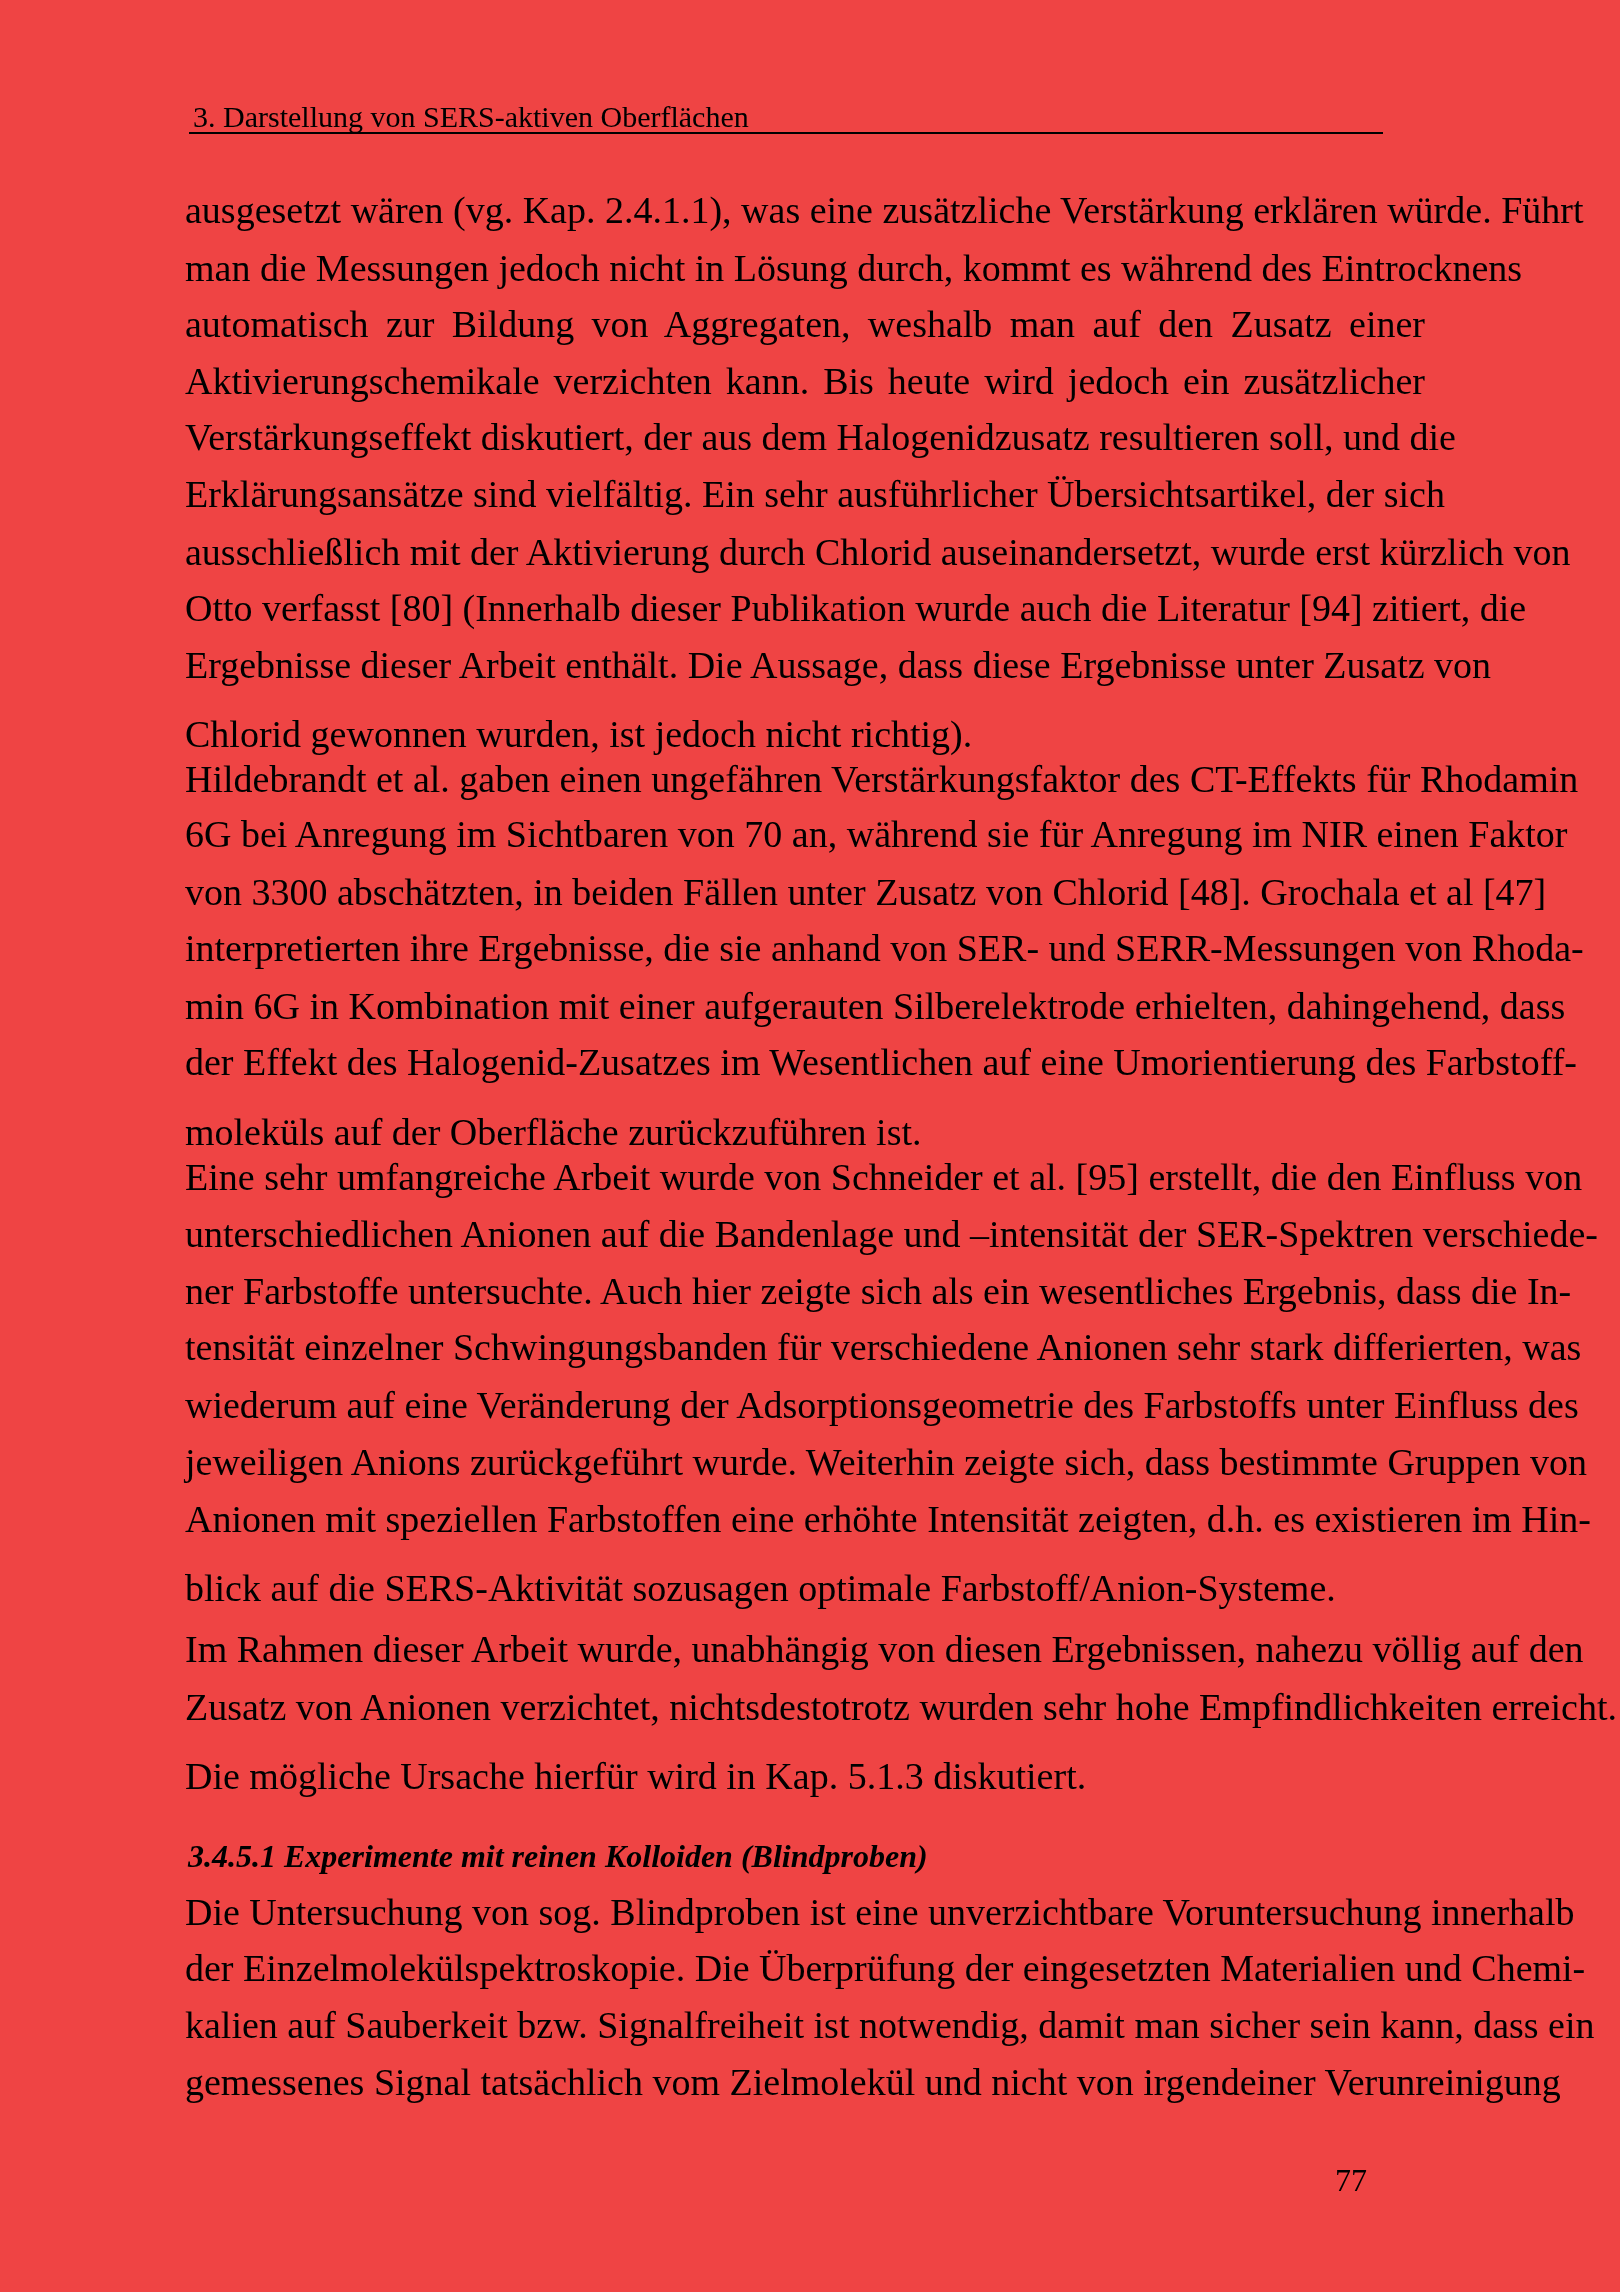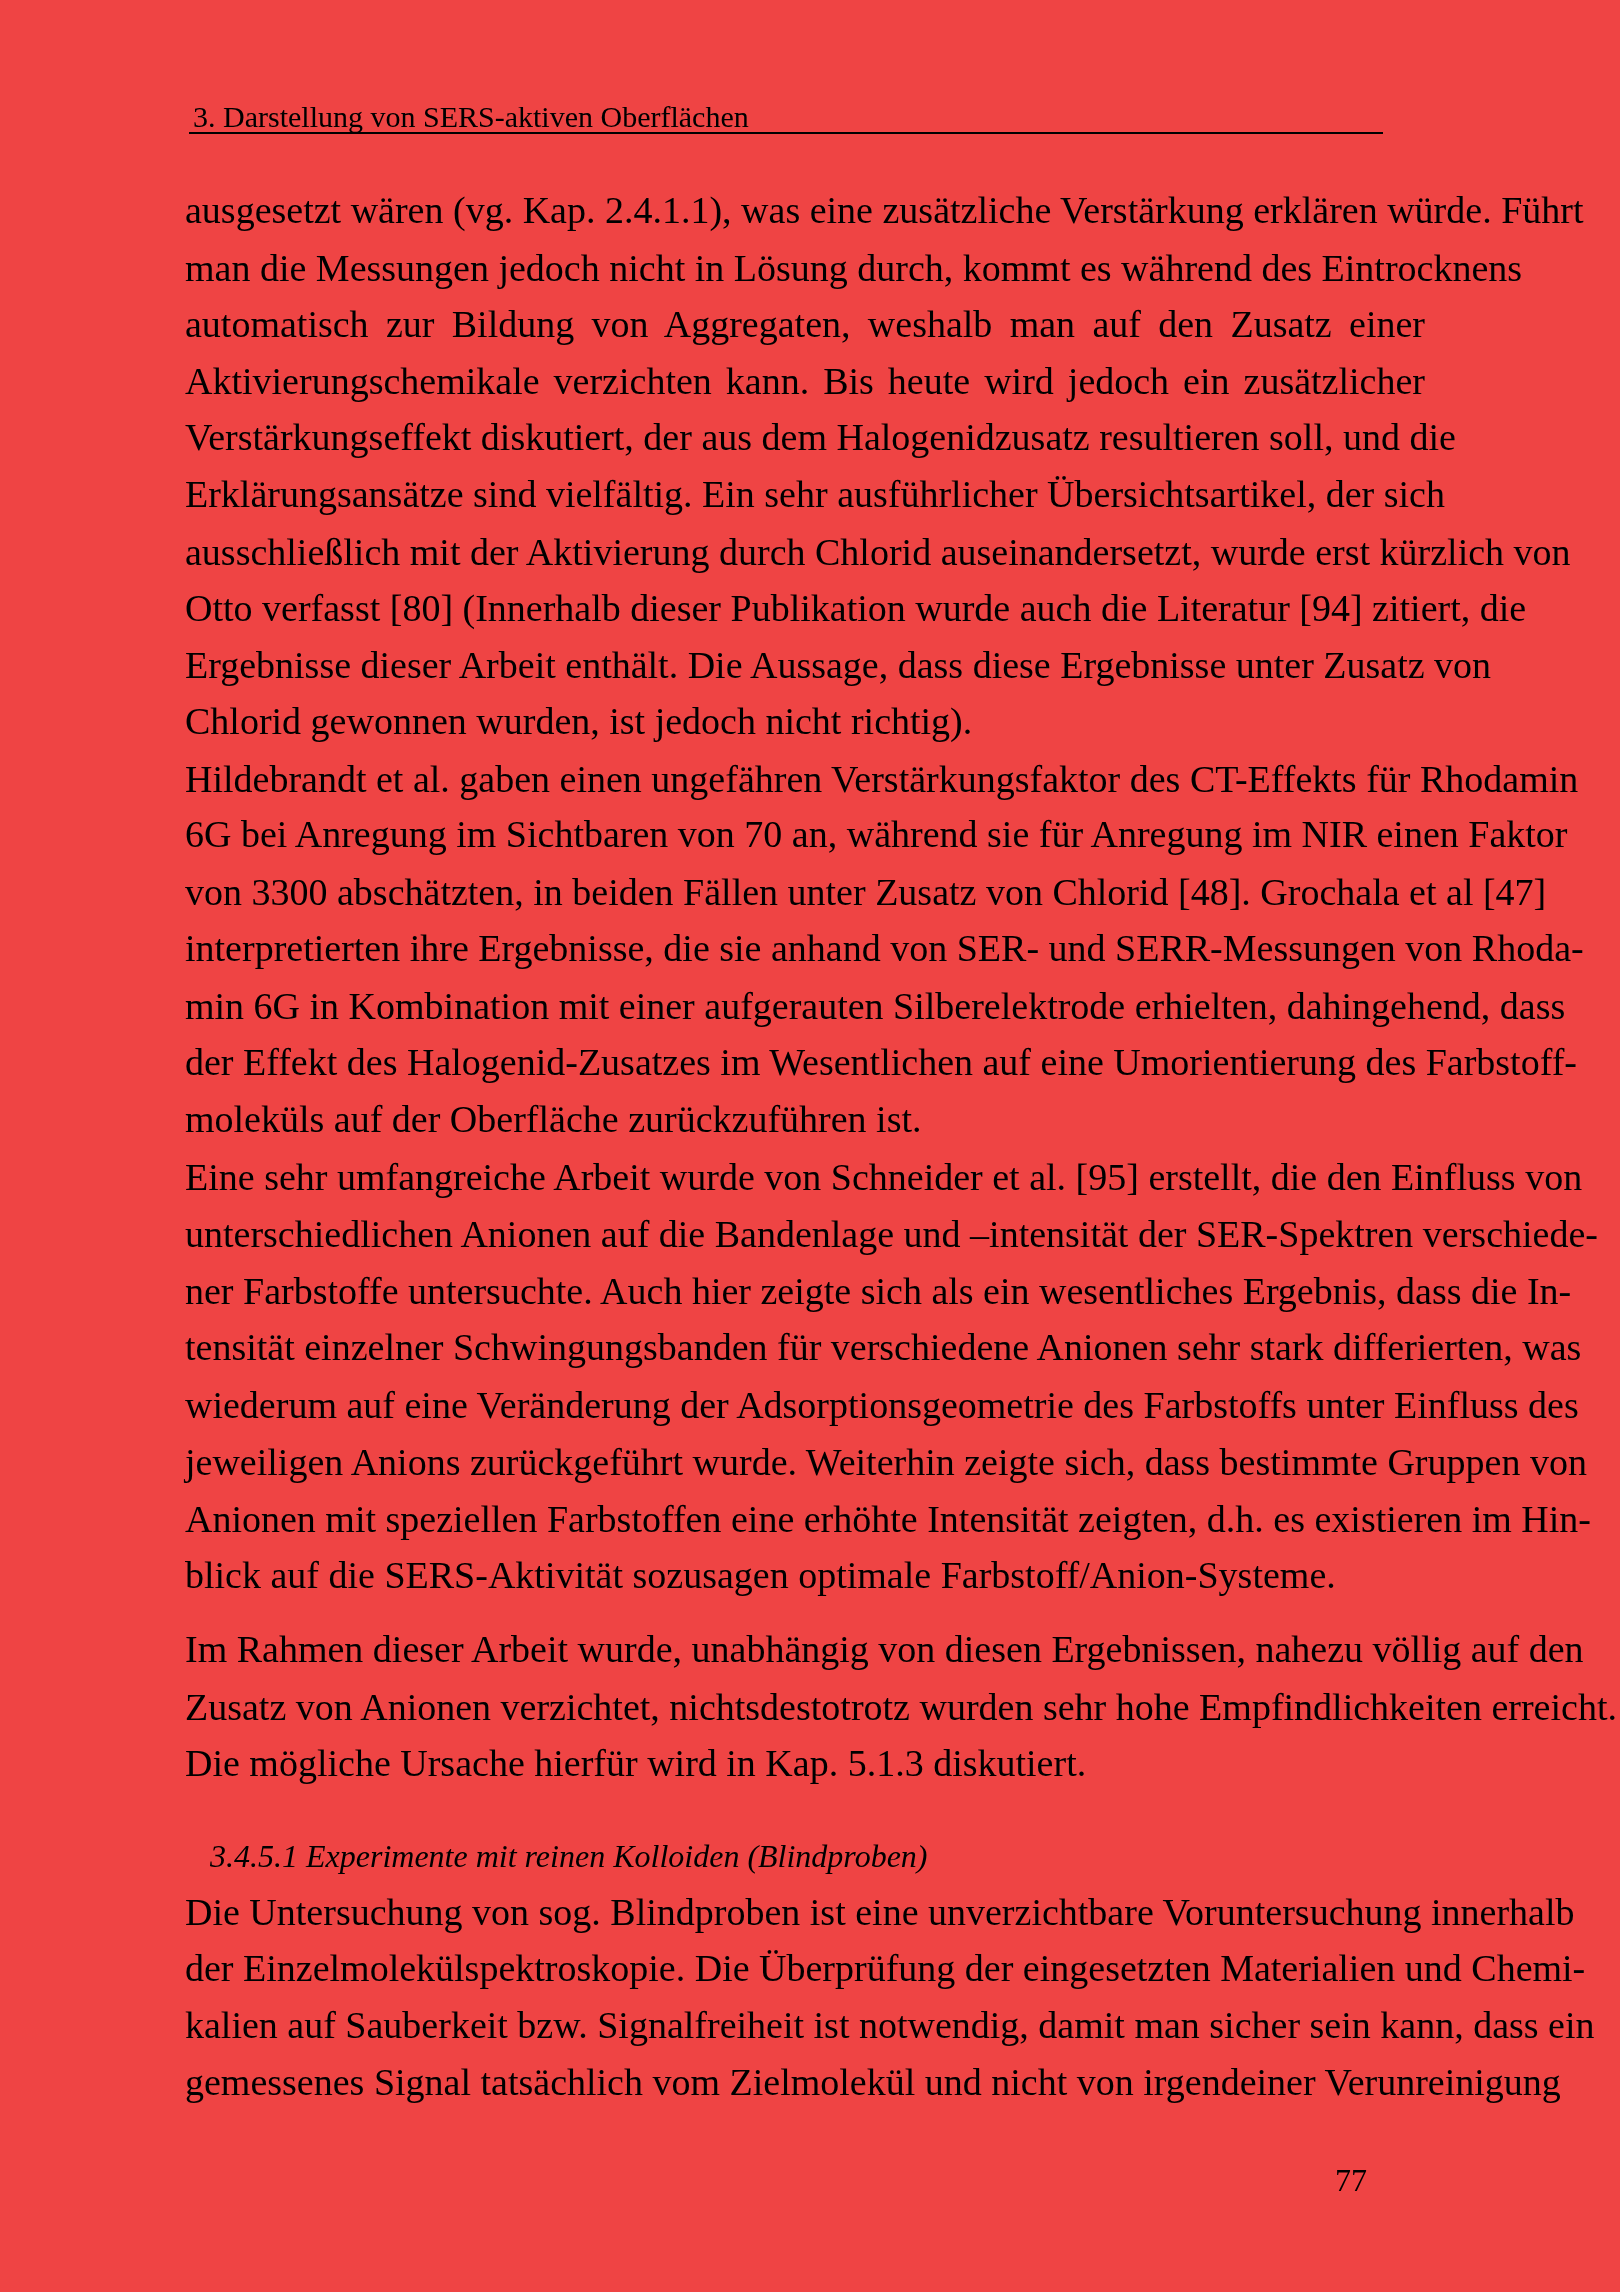--- a/index.html
+++ b/index.html
@@ -3,23 +3,23 @@
 <meta charset="utf-8">
 <style>
   html, body { margin: 0; padding: 0; background: #ffffff; }
   body { width: 1620px; height: 2293px; position: relative; overflow: hidden;
          font-family: "Liberation Serif", "DejaVu Serif", serif; color: #000; }
   .page { position: absolute; left: 0; top: 0; width: 1620px; height: 2293px; background: #ef4444; }
   .running-head { position: absolute; left: 193px; top: 99px; font-size: 30px; line-height: 35px; white-space: nowrap; }
   .head-rule { position: absolute; left: 189px; top: 132px; width: 1194px; height: 2px; background: #000; }
   .line { position: absolute; left: 185px; width: 1240px; font-size: 38px; line-height: 37px;
           white-space: nowrap; text-align: justify; text-align-last: justify; }
-  .line.last { text-align: right; text-align-last: left; }
-  .heading { position: absolute; left: 210px; top: 1838px; font-size: 32px; line-height: 37px;
-             font-style: italic; white-space: nowrap; }
+  .line.last { text-align: right; text-align-last: left; margin-top: 13px; }
+  .heading { position: absolute; left: 188px; top: 1838px; font-size: 32px; line-height: 37px;
+             font-style: italic; white-space: nowrap; font-weight: bold; }
   .page-number { position: absolute; left: 1335px; width: 91px; top: 2162px; font-size: 32px; line-height: 37px;
                  text-align: left; }
 </style>
 </head>
 <body>
 
 <div class="page">
 
   <div class="running-head">3. Darstellung von SERS-aktiven Oberflächen</div>
   <div class="head-rule"></div>

